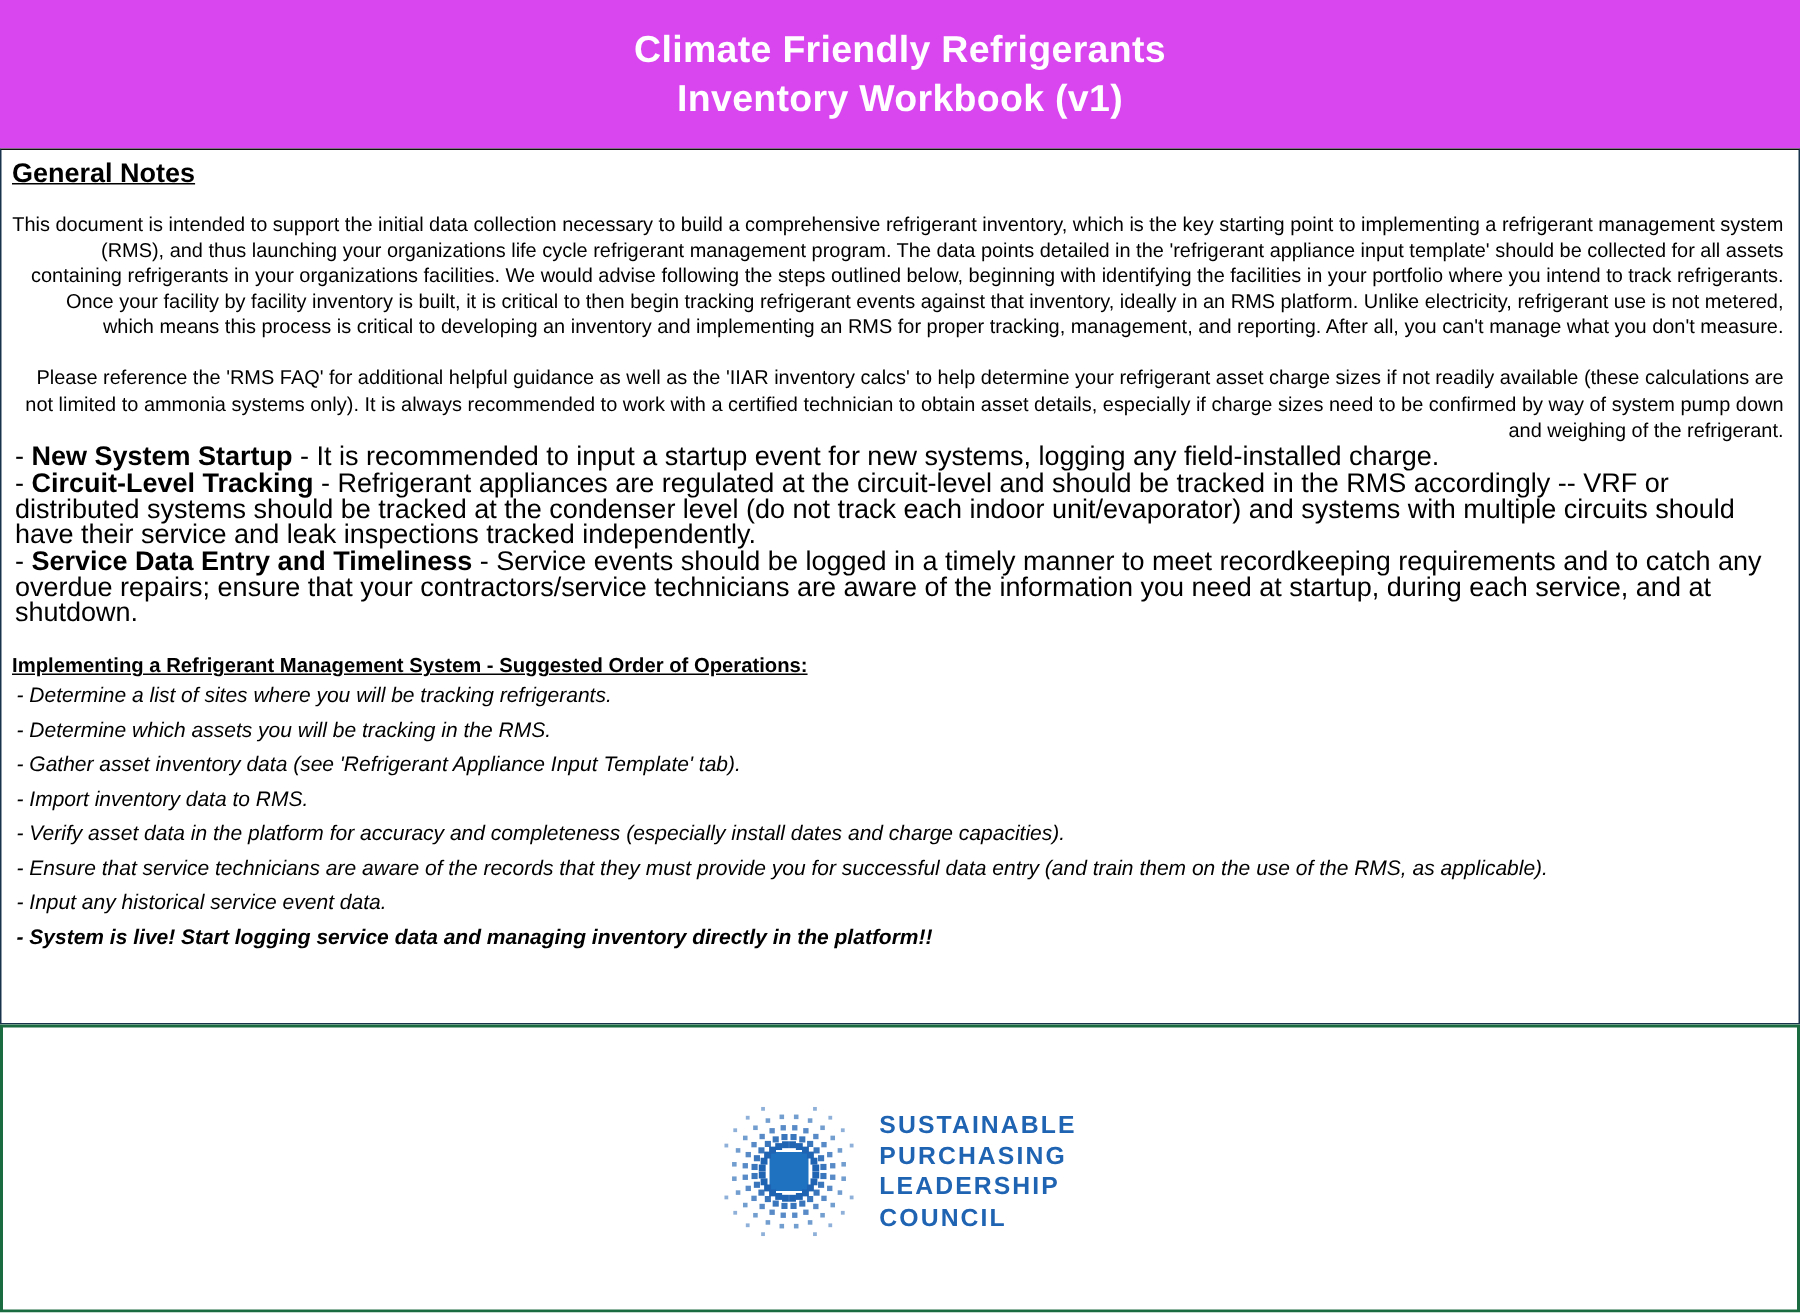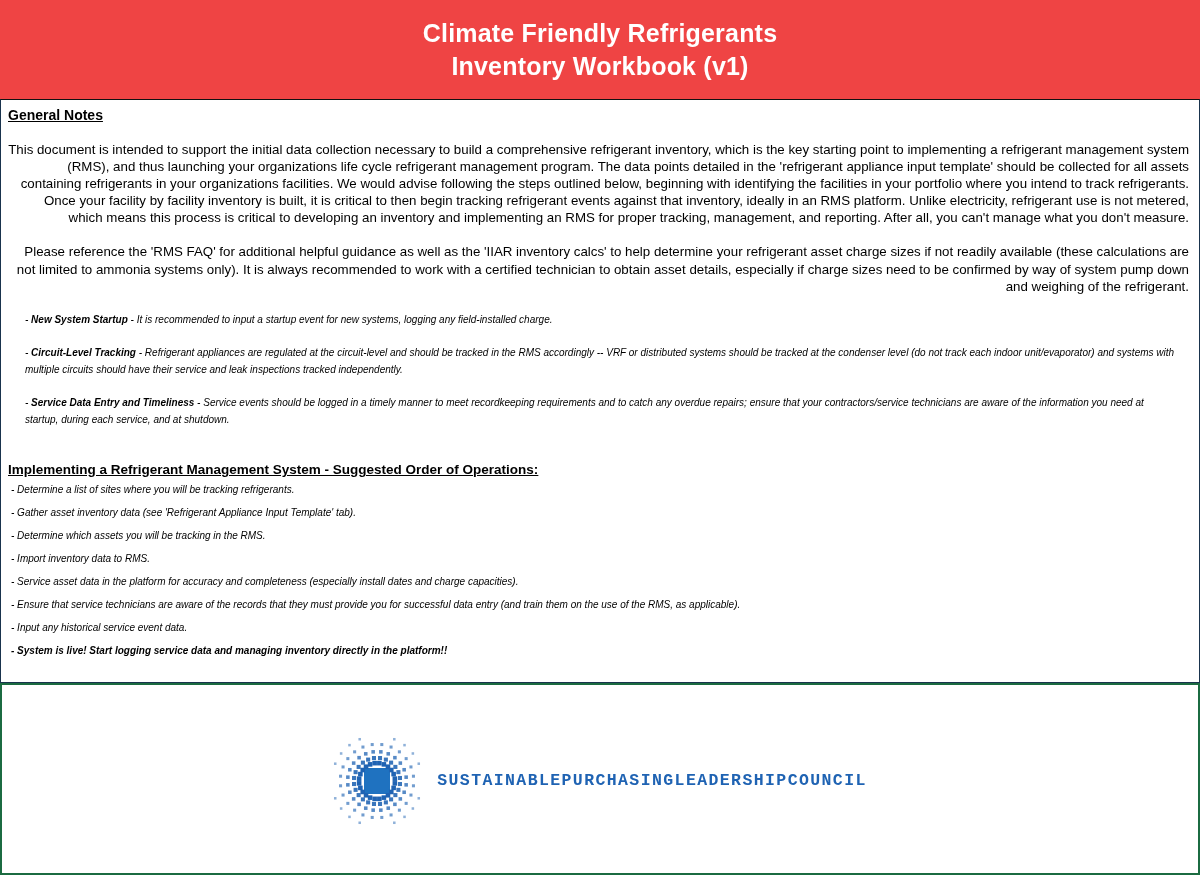--- a/index.html
+++ b/index.html
@@ -12,21 +12,21 @@
     height: 875px;
     font-family: "Liberation Sans", sans-serif;
     color: #000000;
     overflow: hidden;
   }
 
   
   #header-banner {
     width: 1200px;
     height: 99px;
-    background: #ef4444;
+    background: #d946ef;
     display: flex;
     flex-direction: column;
     align-items: center;
     justify-content: center;
     box-sizing: border-box;
   }
   #header-banner .title-line {
     color: #ffffff;
     font-size: 25px;
     font-weight: bold;
@@ -44,56 +44,55 @@
     height: 584px;
     box-sizing: border-box;
     border: 1.5px solid #19334d;
     border-top: 1.5px solid #111111;
     background: #ffffff;
     padding: 7px 8px 0 6px;
     overflow: hidden;
   }
 
   .notes-heading {
-    font-size: 14px;
+    font-size: 18px;
     font-weight: bold;
     text-decoration: underline;
     line-height: 17px;
     margin: 0 0 0 1px;
   }
 
   .spacer-line { height: 17px; }
 
   .para {
     font-size: 13.3px;
     line-height: 17.1px;
     margin: 0;
     text-align: right;
     padding-right: 2px;
   }
 
   .bullet-line {
-    font-size: 10px;
+    font-size: 18px;
     line-height: 17.1px;
-    margin: 16px;
+    margin: 1px;
     padding-left: 2px;
-    font-style: italic;
   }
   .bullet-line b { font-weight: bold; }
 
   .ops-heading {
     font-size: 13.5px;
     font-weight: bold;
     text-decoration: underline;
     line-height: 17px;
     margin: 0 0 0 1px;
   }
 
   .ops-item {
-    font-size: 10px;
+    font-size: 14px;
     font-style: italic;
     line-height: 17px;
     padding-left: 4px;
     margin: 0;
     height: 23px;
     display: flex;
     align-items: center;
   }
   .ops-item.final {
     font-weight: bold;
@@ -122,23 +121,22 @@
   #spc-logo-mark {
     width: 88px;
     height: 88px;
     position: relative;
     flex: none;
   }
   #spc-logo-mark svg { display: block; }
 
   #spc-logo-text {
     display: flex;
-    flex-direction: row;
+    flex-direction: column;
     justify-content: center;
-    font-family: Liberation Mono, monospace;
   }
   #spc-logo-text .logo-word {
     color: #1f63b3;
     font-size: 16.5px;
     font-weight: bold;
     letter-spacing: 1.4px;
     line-height: 20.5px;
     white-space: nowrap;
   }
 </style>
@@ -166,24 +164,24 @@
 
   <div class="bullet-line"><span> - </span><b>Circuit-Level Tracking</b><span> - Refrigerant appliances are regulated at the circuit-level and should be tracked in the RMS accordingly -- VRF or distributed systems should be tracked at the condenser level (do not track each indoor unit/evaporator) and systems with multiple circuits should have their service and leak inspections tracked independently.</span></div>
 
   <div class="bullet-line"><span> - </span><b>Service Data Entry and Timeliness</b><span> - Service events should be logged in a timely manner to meet recordkeeping requirements and to catch any overdue repairs; ensure that your contractors/service technicians are aware of the information you need at startup, during each service, and at shutdown.</span></div>
 
   <div class="spacer-line"></div>
 
   <div class="ops-heading">Implementing a Refrigerant Management System - Suggested Order of Operations:</div>
 
   <div class="ops-item"> - Determine a list of sites where you will be tracking refrigerants.</div>
+  <div class="ops-item"> - Determine which assets you will be tracking in the RMS.</div>
   <div class="ops-item"> - Gather asset inventory data (see 'Refrigerant Appliance Input Template' tab).</div>
-  <div class="ops-item"> - Determine which assets you will be tracking in the RMS.</div>
   <div class="ops-item"> - Import inventory data to RMS.</div>
-  <div class="ops-item"> - Service asset data in the platform for accuracy and completeness (especially install dates and charge capacities).</div>
+  <div class="ops-item"> - Verify asset data in the platform for accuracy and completeness (especially install dates and charge capacities).</div>
   <div class="ops-item"> - Ensure that service technicians are aware of the records that they must provide you for successful data entry (and train them on the use of the RMS, as applicable).</div>
   <div class="ops-item"> - Input any historical service event data.</div>
   <div class="ops-item final"> - System is live! Start logging service data and managing inventory directly in the platform!!</div>
 
 </div>
 
 <div id="logo-panel">
   <div id="spc-logo">
 
     <div id="spc-logo-mark">

